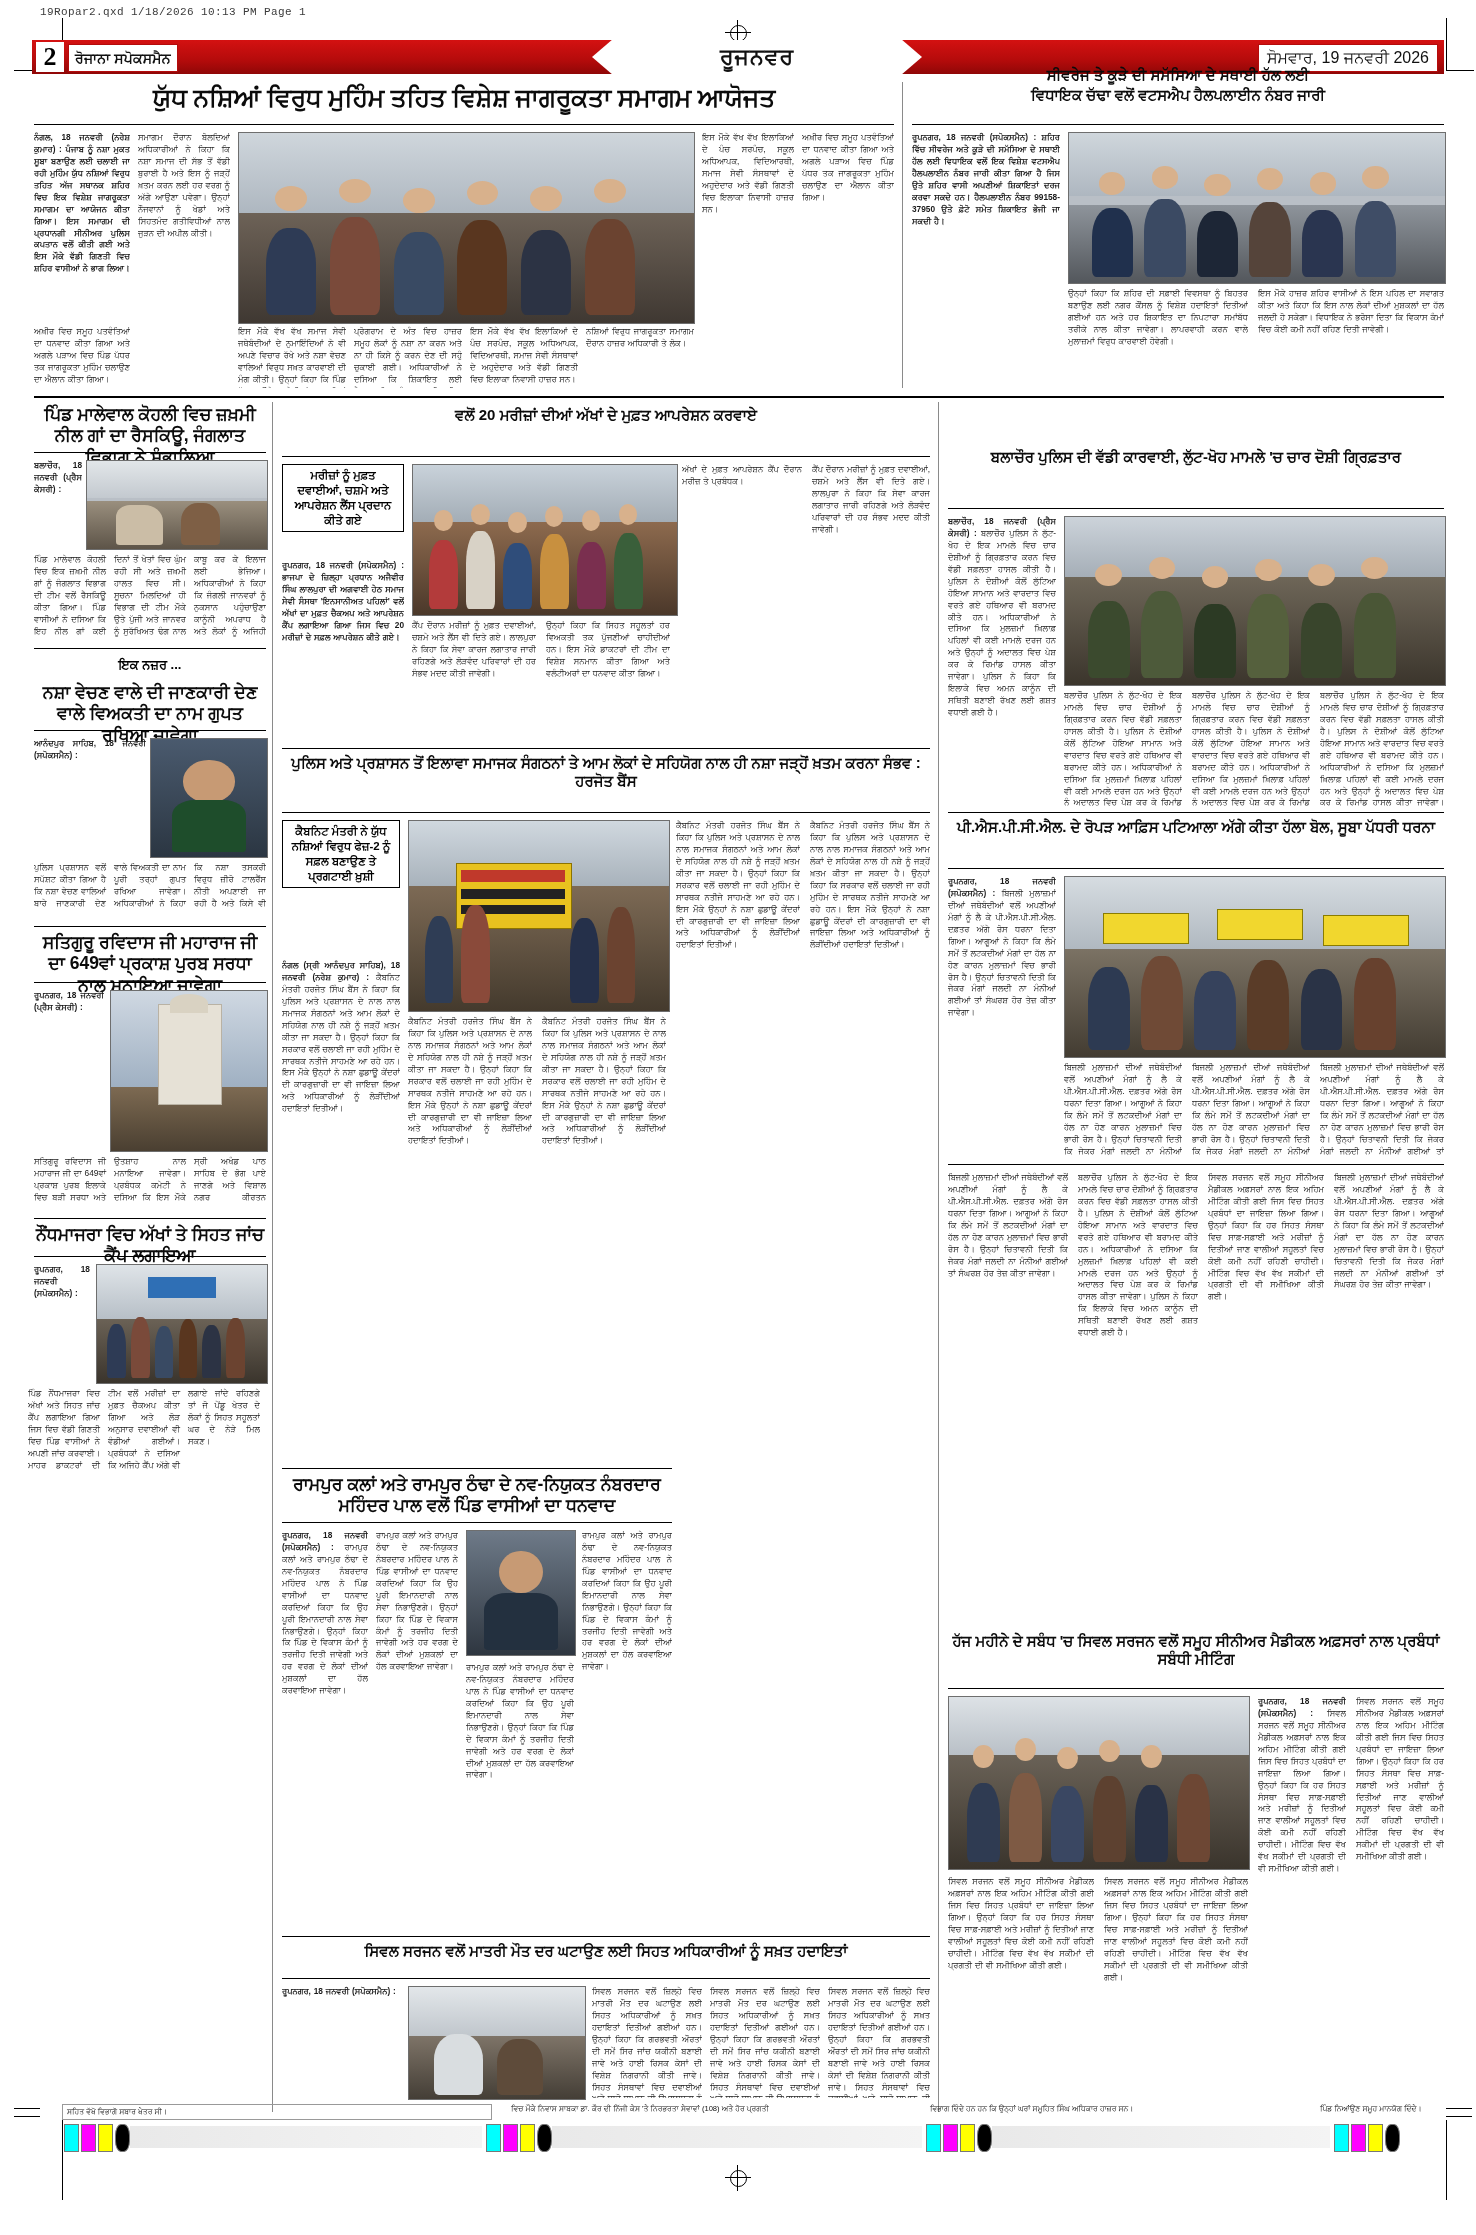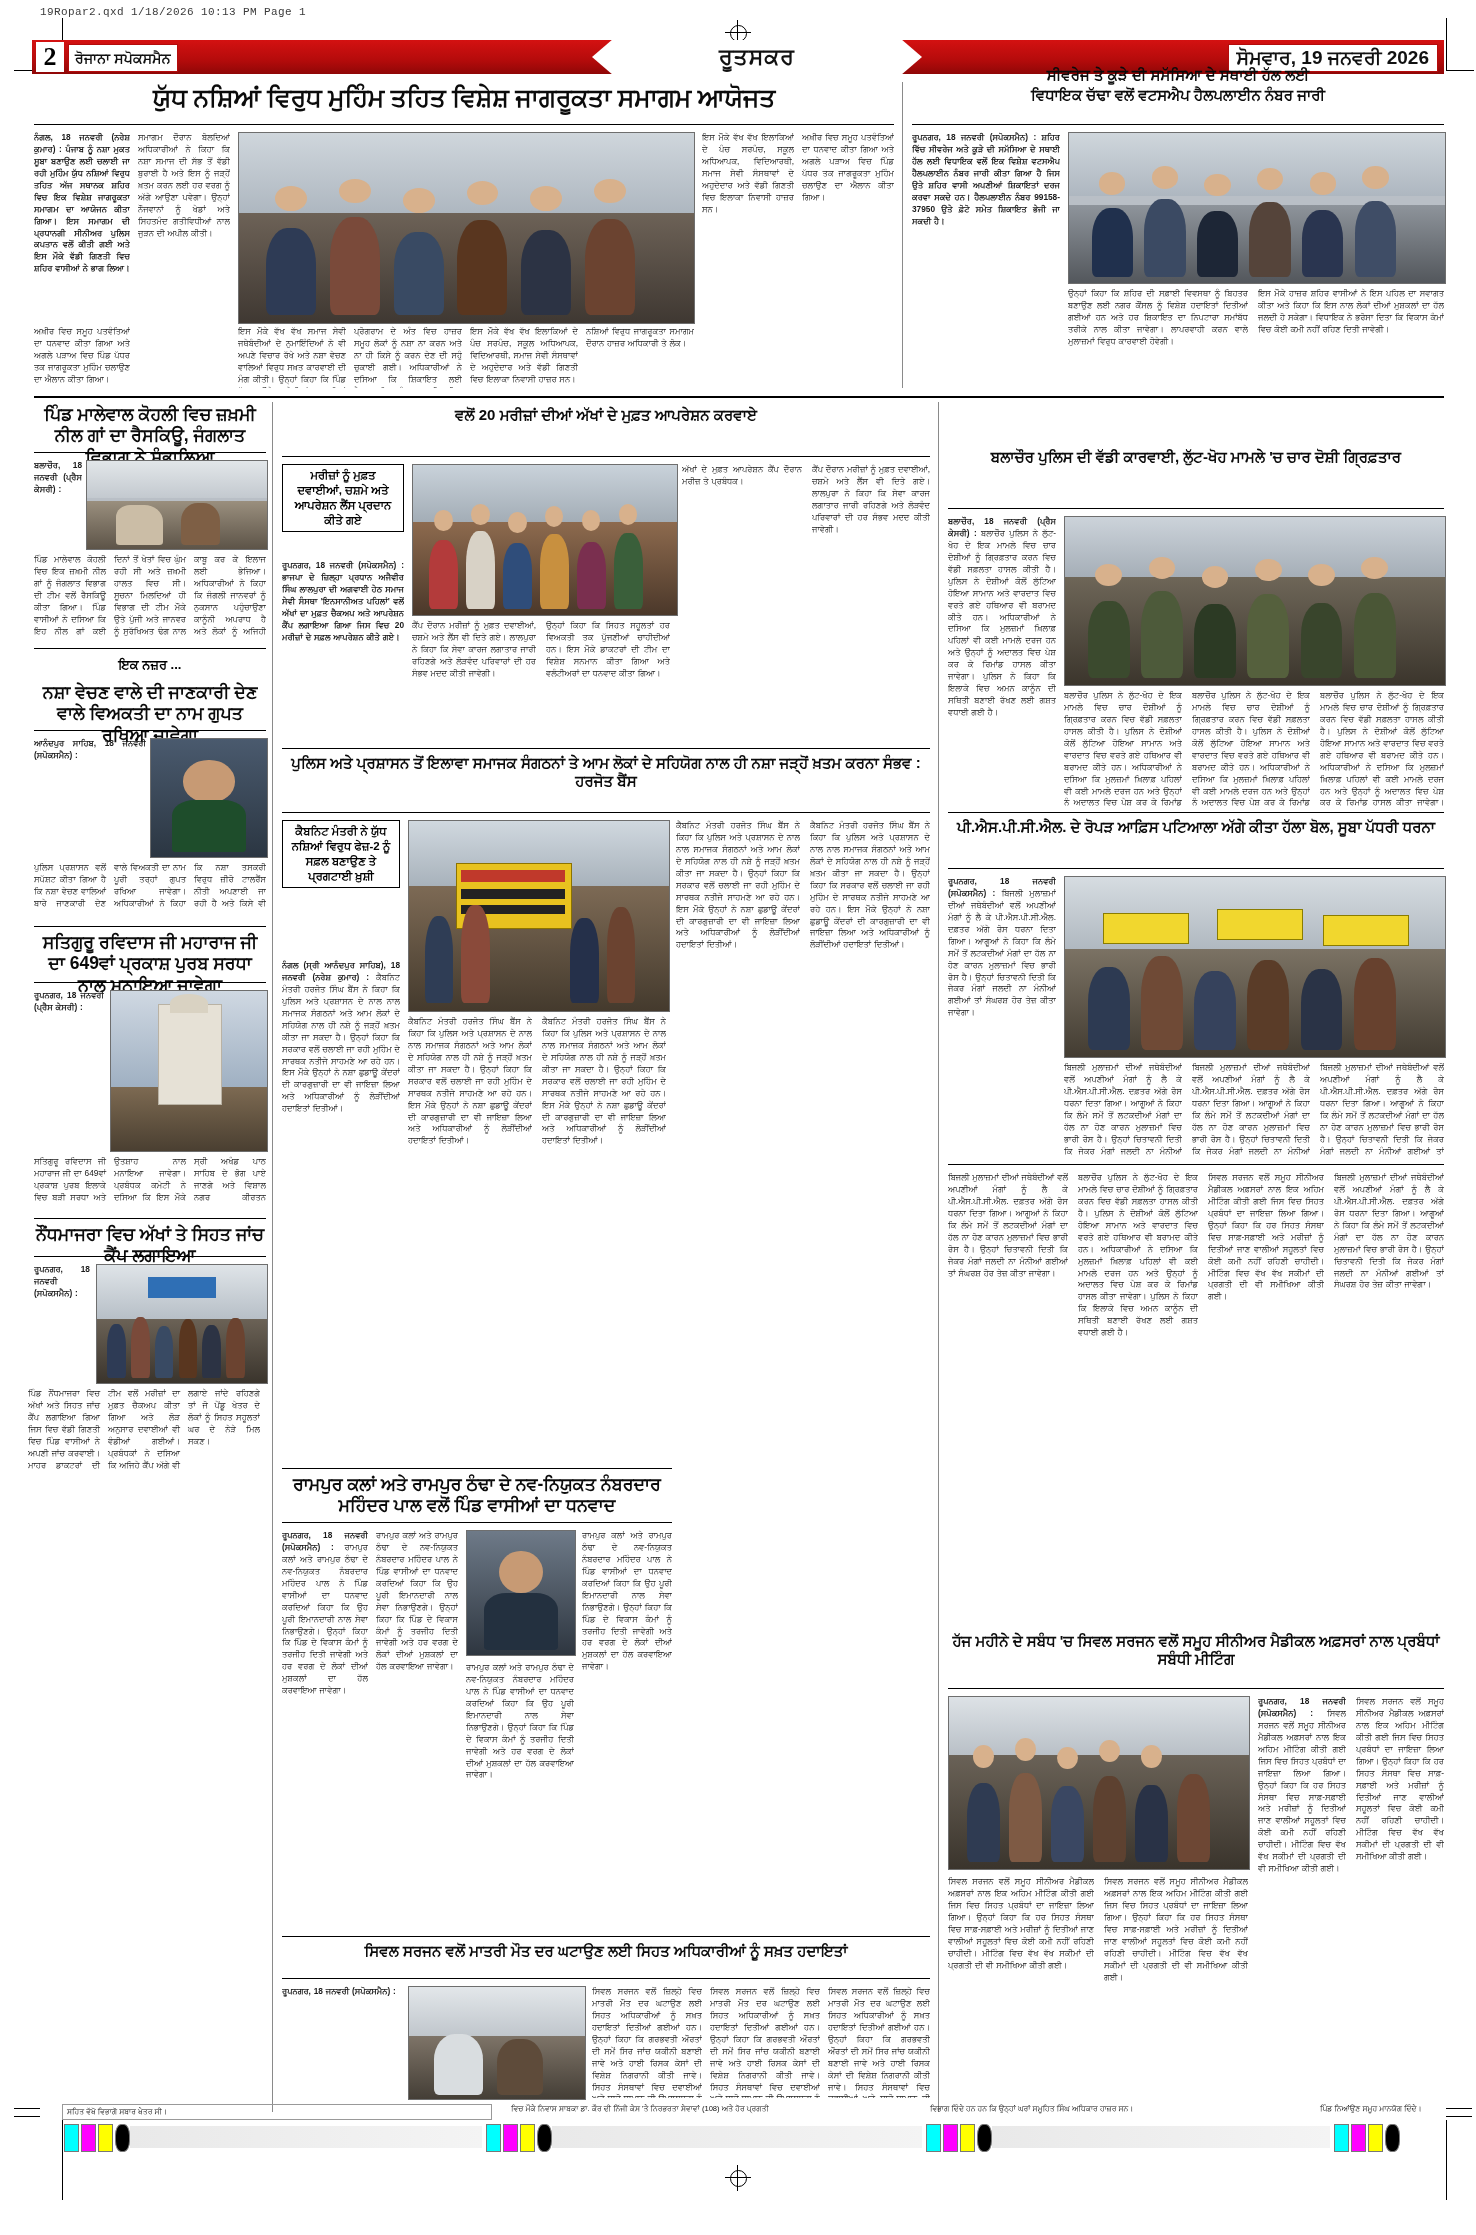--- a/index.html
+++ b/index.html
@@ -19,21 +19,21 @@
   
   .masthead{position:absolute;left:32px;top:40px;width:1412px;height:34px;background:#c00d0d;}
   .mast-grad{position:absolute;inset:0;background:linear-gradient(180deg,#d41111 0%,#b40b0b 60%,#8f0707 100%);}
   .pageno{position:absolute;left:4px;top:2px;width:28px;height:30px;background:#fff;color:#000;font-weight:bold;font-size:26px;line-height:30px;text-align:center;font-family:"Liberation Serif",serif;}
   .mast-edition{position:absolute;left:36px;top:4px;height:26px;background:#fff;border:1px solid #b40b0b;padding:0 6px;display:flex;align-items:center;}
   .mast-edition span{font-size:14px;font-weight:bold;color:#111;letter-spacing:.2px;}
   .mast-city{position:absolute;left:560px;top:0;width:330px;height:34px;background:#fff;display:flex;align-items:center;justify-content:center;
      clip-path:polygon(6% 0,94% 0,100% 50%,94% 100%,6% 100%,0 50%);}
   .mast-city span{font-size:22px;font-weight:bold;color:#111;letter-spacing:1px;}
   .mast-date{position:absolute;right:6px;top:4px;height:26px;background:#fff;border:1px solid #b40b0b;padding:0 8px;display:flex;align-items:center;}
-  .mast-date span{font-size:19px;font-weight:bold;color:#111;}
+  .mast-date span{font-size:16px;font-weight:normal;color:#111;}
 
   
   .hl{font-weight:bold;color:#0b0b0b;text-align:center;line-height:1.22;font-family:"Liberation Sans",sans-serif;}
   .hl-xl{font-size:25px;letter-spacing:-.2px;}
   .hl-lg{font-size:15px;}
   .hl-md{font-size:17.5px;}
   .vrule{background:#8a8a8a;width:1px;}
 
   .body-col{font-size:8.3px;line-height:1.44;color:#1a1a1a;text-align:justify;
      word-spacing:.5px;hyphens:auto;overflow:hidden;}
@@ -88,21 +88,21 @@
   <div class="crop-v" style="left:62px;top:2120px;height:80px;"></div>
   <div class="crop-v" style="left:1446px;top:2120px;height:80px;"></div>
 
   <div class="masthead">
     <div class="mast-grad"></div>
     <div class="pageno">2</div>
     <div class="mast-edition">
       <span>ਰੋਜਾਨਾ ਸਪੋਕਸਮੈਨ</span>
     </div>
     <div class="mast-city">
-      <span>ਰੂਤਸਕਰ</span>
+      <span>ਰੂਜਨਵਰ</span>
     </div>
     <div class="mast-date">
       <span>ਸੋਮਵਾਰ, 19 ਜਨਵਰੀ 2026</span>
     </div>
   </div>
 
   <div style="position:absolute;left:34px;top:82px;width:860px;">
     <div class="hl hl-xl">ਯੁੱਧ ਨਸ਼ਿਆਂ ਵਿਰੁਧ ਮੁਹਿੰਮ ਤਹਿਤ ਵਿਸ਼ੇਸ਼ ਜਾਗਰੂਕਤਾ ਸਮਾਗਮ ਆਯੋਜਤ</div>
   </div>
   <div class="thin-rule" style="left:34px;top:124px;width:860px;"></div>

